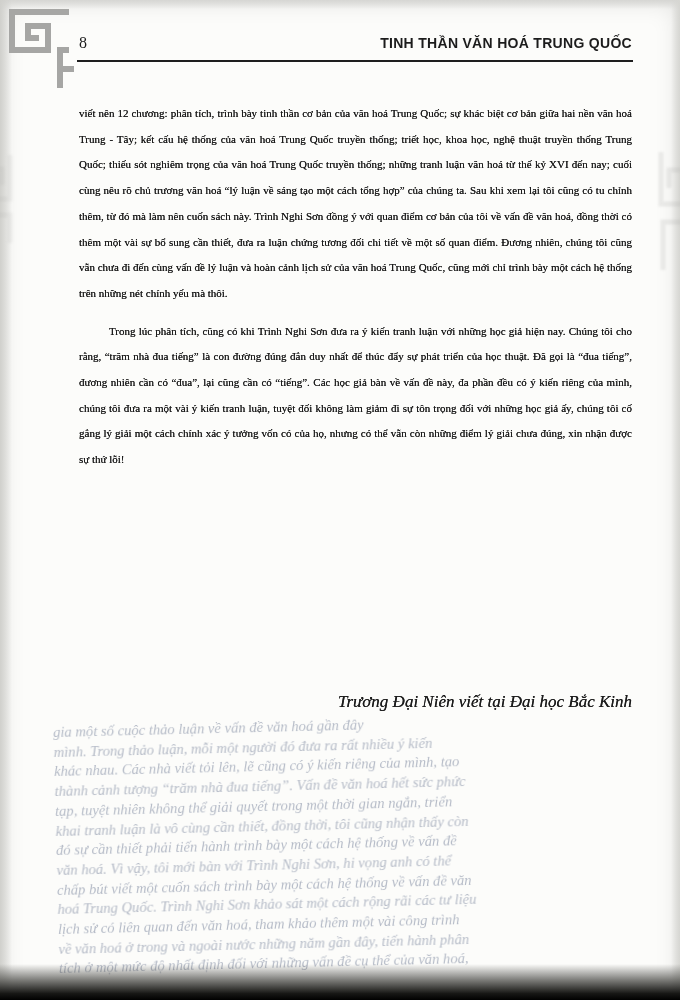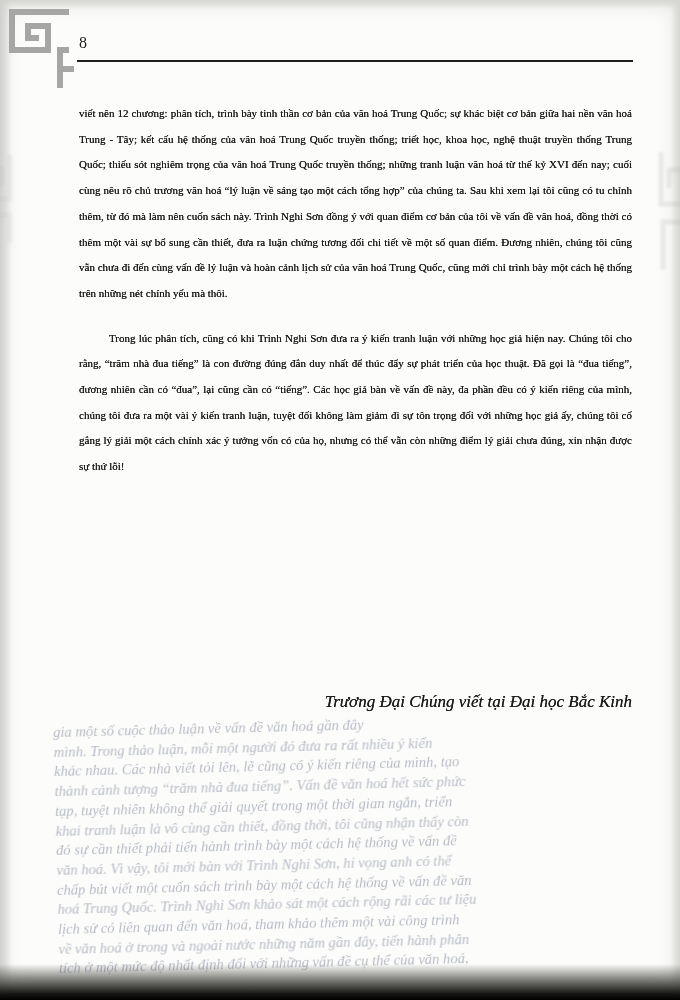--- a/index.html
+++ b/index.html
@@ -46,21 +46,21 @@
     position: absolute; top: 60px; left: 77px; width: 556px; height: 2px;
     background: #1e1e1e;
   }
 
   
   .body-text {
     position: absolute; top: 101px; left: 79px; width: 553px;
     font-size: 11px; line-height: 25.7px; text-align: justify;
     text-shadow: 0 0 0.4px currentColor;
   }
-  .para2 { margin-top: 19px; text-indent: 30px; }
+  .para2 { margin-top: 12px; text-indent: 30px; }
 
   .signature {
     position: absolute; top: 692px; left: 79px; width: 553px;
     text-align: right; font-style: italic; font-size: 17px;
     text-shadow: 0 0 0.4px currentColor;
   }
 
   
   .ghost-block {
     position: absolute; top: 716px; left: 56px; width: 574px;
@@ -103,29 +103,30 @@
 
   <div class="ornament-left-ghost">
     <svg width="30" height="90" viewBox="0 0 30 90" fill="none" stroke="currentColor" stroke-width="5">
       <path d="M22 0 V44 H4 V14 H14 V30"></path>
       <path d="M4 60 H22 V88"></path>
     </svg>
   </div>
 
   <div class="header-row">
     <span class="page-number">8</span>
+    <span class="header-title">TINH THẦN VĂN HOÁ TRUNG QUỐC</span>
   </div>
   <div class="header-rule"></div>
 
   <div class="body-text">
     <p class="para1">viết nên 12 chương: phân tích, trình bày tinh thần cơ bản của văn hoá Trung Quốc; sự khác biệt cơ bản giữa hai nền văn hoá Trung - Tây; kết cấu hệ thống của văn hoá Trung Quốc truyền thống; triết học, khoa học, nghệ thuật truyền thống Trung Quốc; thiếu sót nghiêm trọng của văn hoá Trung Quốc truyền thống; những tranh luận văn hoá từ thế kỷ XVI đến nay; cuối cùng nêu rõ chủ trương văn hoá “lý luận về sáng tạo một cách tổng hợp” của chúng ta. Sau khi xem lại tôi cũng có tu chỉnh thêm, từ đó mà làm nên cuốn sách này. Trình Nghi Sơn đồng ý với quan điểm cơ bản của tôi về vấn đề văn hoá, đồng thời có thêm một vài sự bổ sung cần thiết, đưa ra luận chứng tương đối chi tiết về một số quan điểm. Đương nhiên, chúng tôi cũng vẫn chưa đi đến cùng vấn đề lý luận và hoàn cảnh lịch sử của văn hoá Trung Quốc, cũng mới chỉ trình bày một cách hệ thống trên những nét chính yếu mà thôi.</p>
     <p class="para2">Trong lúc phân tích, cũng có khi Trình Nghi Sơn đưa ra ý kiến tranh luận với những học giả hiện nay. Chúng tôi cho rằng, “trăm nhà đua tiếng” là con đường đúng đắn duy nhất để thúc đẩy sự phát triển của học thuật. Đã gọi là “đua tiếng”, đương nhiên cần có “đua”, lại cũng cần có “tiếng”. Các học giả bàn về vấn đề này, đa phần đều có ý kiến riêng của mình, chúng tôi đưa ra một vài ý kiến tranh luận, tuyệt đối không làm giảm đi sự tôn trọng đối với những học giả ấy, chúng tôi cố gắng lý giải một cách chính xác ý tưởng vốn có của họ, nhưng có thể vẫn còn những điểm lý giải chưa đúng, xin nhận được sự thứ lỗi!</p>
   </div>
 
-  <div class="signature">Trương Đại Chúng viết tại Đại học Bắc Kinh</div>
+  <div class="signature">Trương Đại Niên viết tại Đại học Bắc Kinh</div>
 
   <div class="ghost-block">
 
       <div class="ghost-line">gia một số cuộc thảo luận về vấn đề văn hoá gần đây</div>
 
       <div class="ghost-line">mình. Trong thảo luận, mỗi một người đó đưa ra rất nhiều ý kiến</div>
 
       <div class="ghost-line">khác nhau. Các nhà viết tỏi lên, lẽ cũng có ý kiến riêng của mình, tạo</div>
 
       <div class="ghost-line">thành cảnh tượng “trăm nhà đua tiếng”. Vấn đề văn hoá hết sức phức</div>

